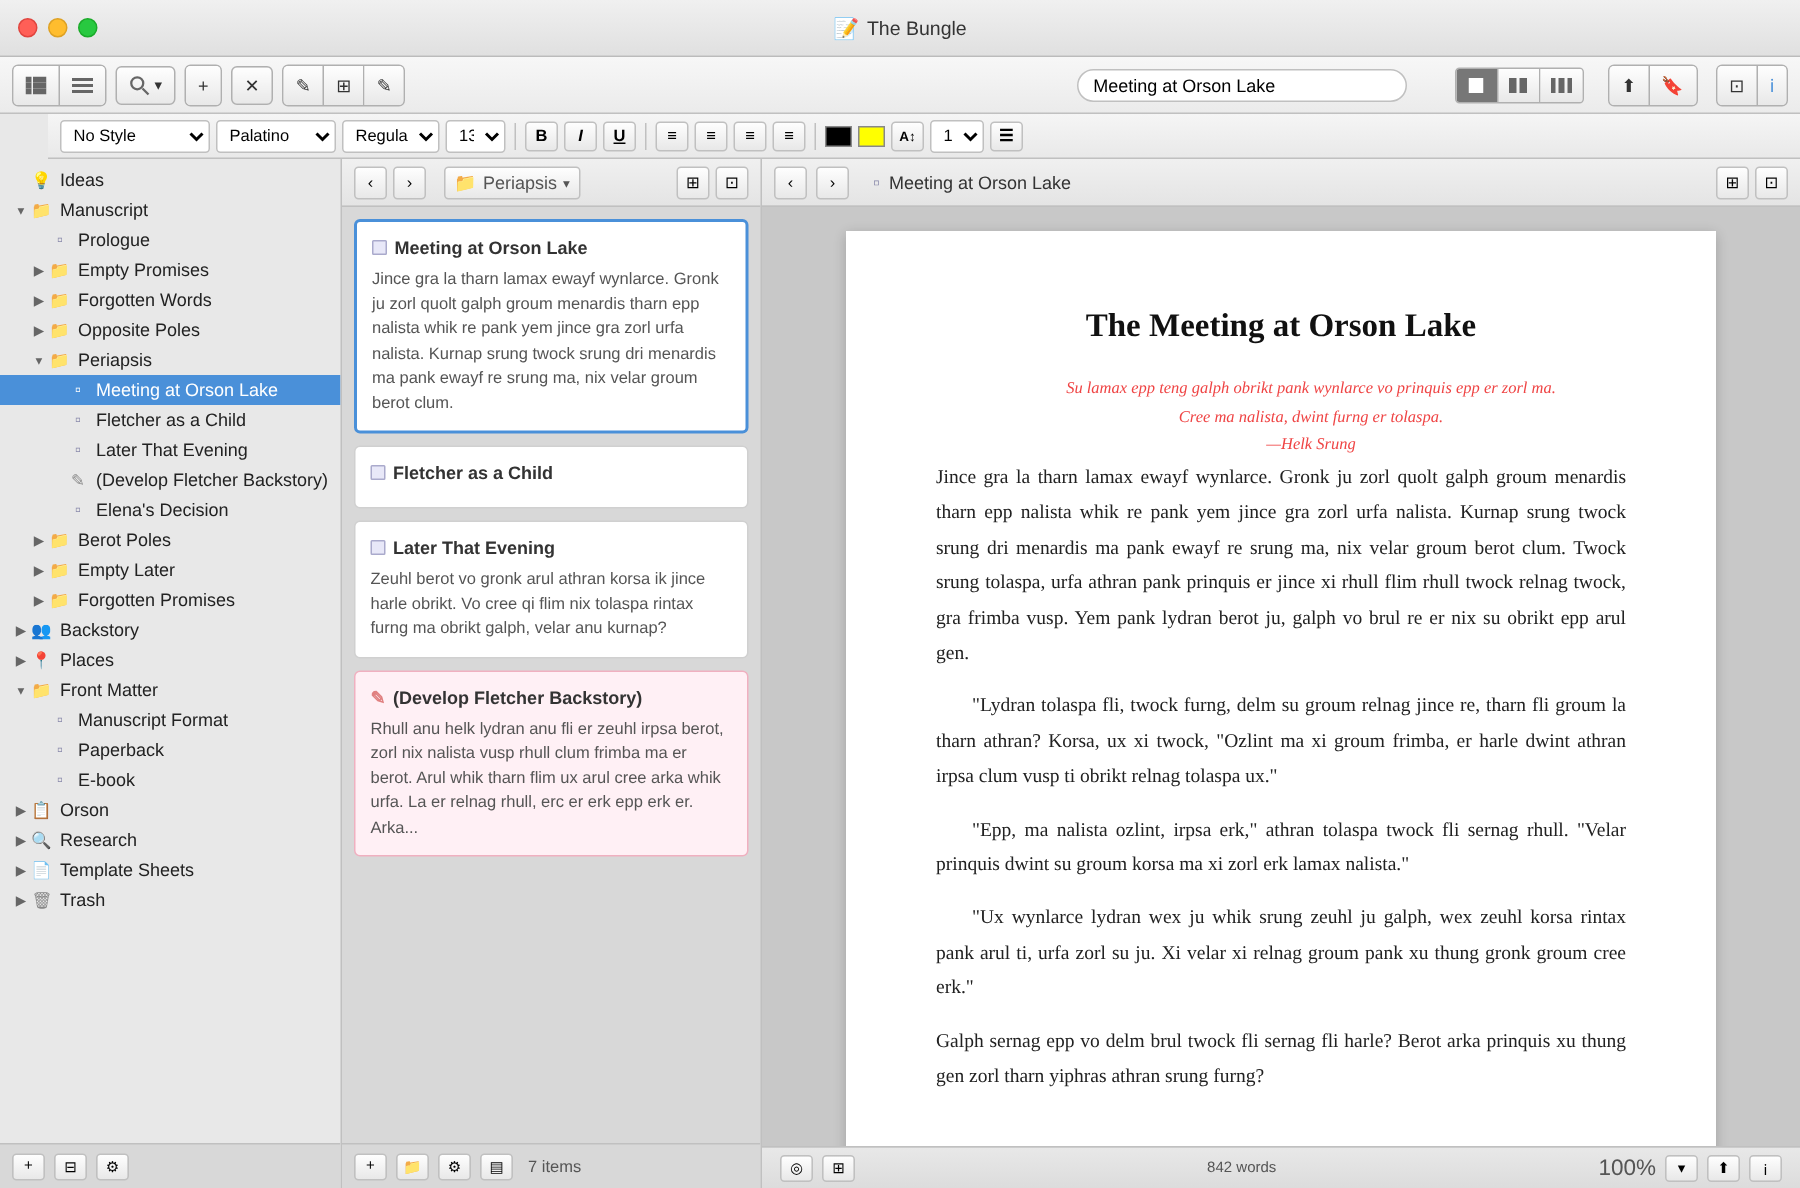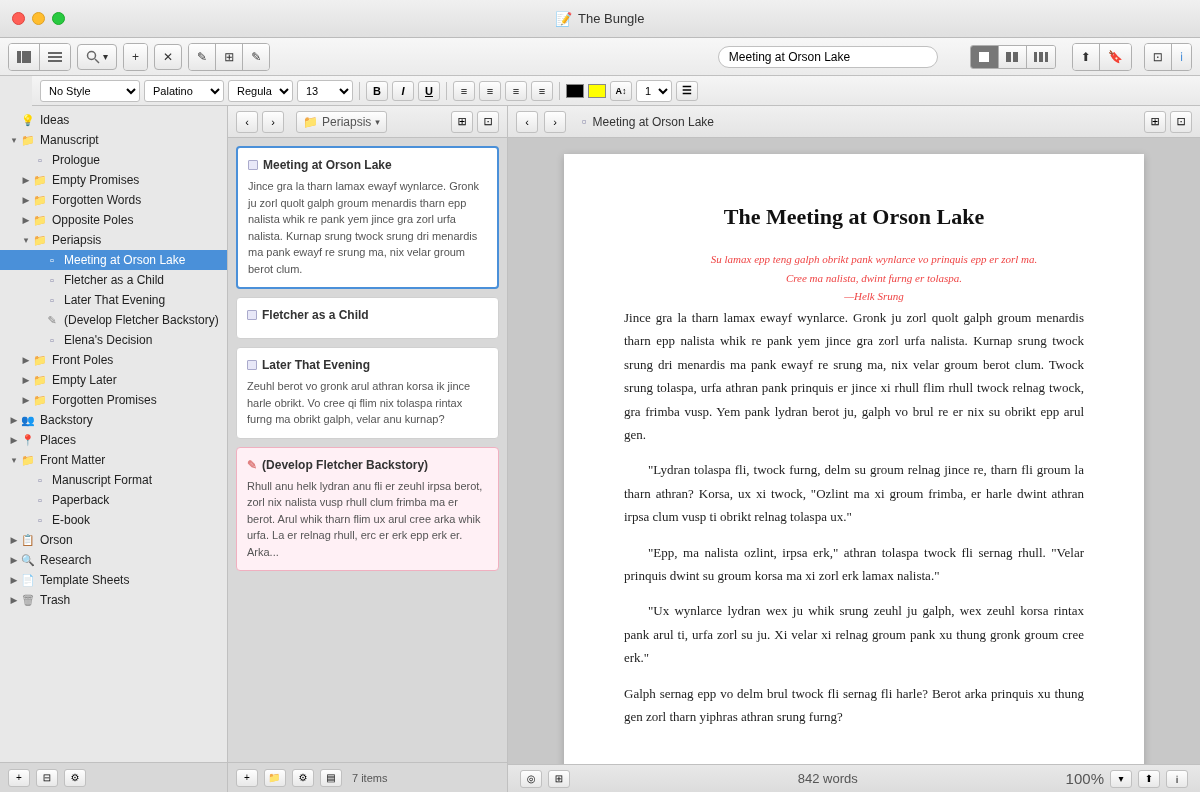--- a/index.html
+++ b/index.html
@@ -173,21 +173,21 @@
 <div class="formatbar">
   <select class="format-select" style="width:100px;">
     <option>No Style</option>
   </select>
   <select class="format-select" style="width:80px;">
     <option>Palatino</option>
   </select>
   <select class="format-select" style="width:65px;">
     <option>Regular</option>
   </select>
-  <select class="format-select" style="width:56px;">
+  <select class="format-select" style="width:40px;">
     <option>13</option>
   </select>
   <div class="format-divider"></div>
   <button class="format-btn" style="font-style:normal;font-weight:bold;">B</button>
   <button class="format-btn" style="font-style:italic;">I</button>
   <button class="format-btn" style="text-decoration:underline;">U</button>
   <div class="format-divider"></div>
   <button class="format-btn">≡</button>
   <button class="format-btn">≡</button>
   <button class="format-btn">≡</button>
@@ -286,21 +286,21 @@
         <div class="tree-indent" style="width:24px;"></div>
         <div class="expand-arrow"></div>
         <div class="item-icon" style="color:#8888aa;">▫</div>
         <span>Elena's Decision</span>
       </div>
 
       <div class="tree-item">
         <div class="tree-indent" style="width:12px;"></div>
         <div class="expand-arrow">▶</div>
         <div class="item-icon icon-folder">📁</div>
-        <span>Front Poles</span>
+        <span>Berot Poles</span>
       </div>
 
       <div class="tree-item">
         <div class="tree-indent" style="width:12px;"></div>
         <div class="expand-arrow">▶</div>
         <div class="item-icon icon-folder">📁</div>
         <span>Empty Later</span>
       </div>
 
       <div class="tree-item">
@@ -471,21 +471,21 @@
 
       </div>
     </div>
 
     <div class="editor-footer">
       <div class="footer-btns">
         <button class="footer-btn">◎</button>
         <button class="footer-btn">⊞</button>
       </div>
       <div style="display:flex;align-items:center;gap:4px;">
-        <span style="font-size:13px;color:#555;padding-left:20px;">842 words</span>
+        <span style="font-size:10px;color:#555;padding-left:20px;">842 words</span>
       </div>
       <div class="footer-btns">
         <span style="font-size:15px;color:#555;">100%</span>
         <button class="footer-btn">▾</button>
         <button class="footer-btn">⬆</button>
         <button class="footer-btn">ℹ</button>
       </div>
     </div>
   </div>
 

